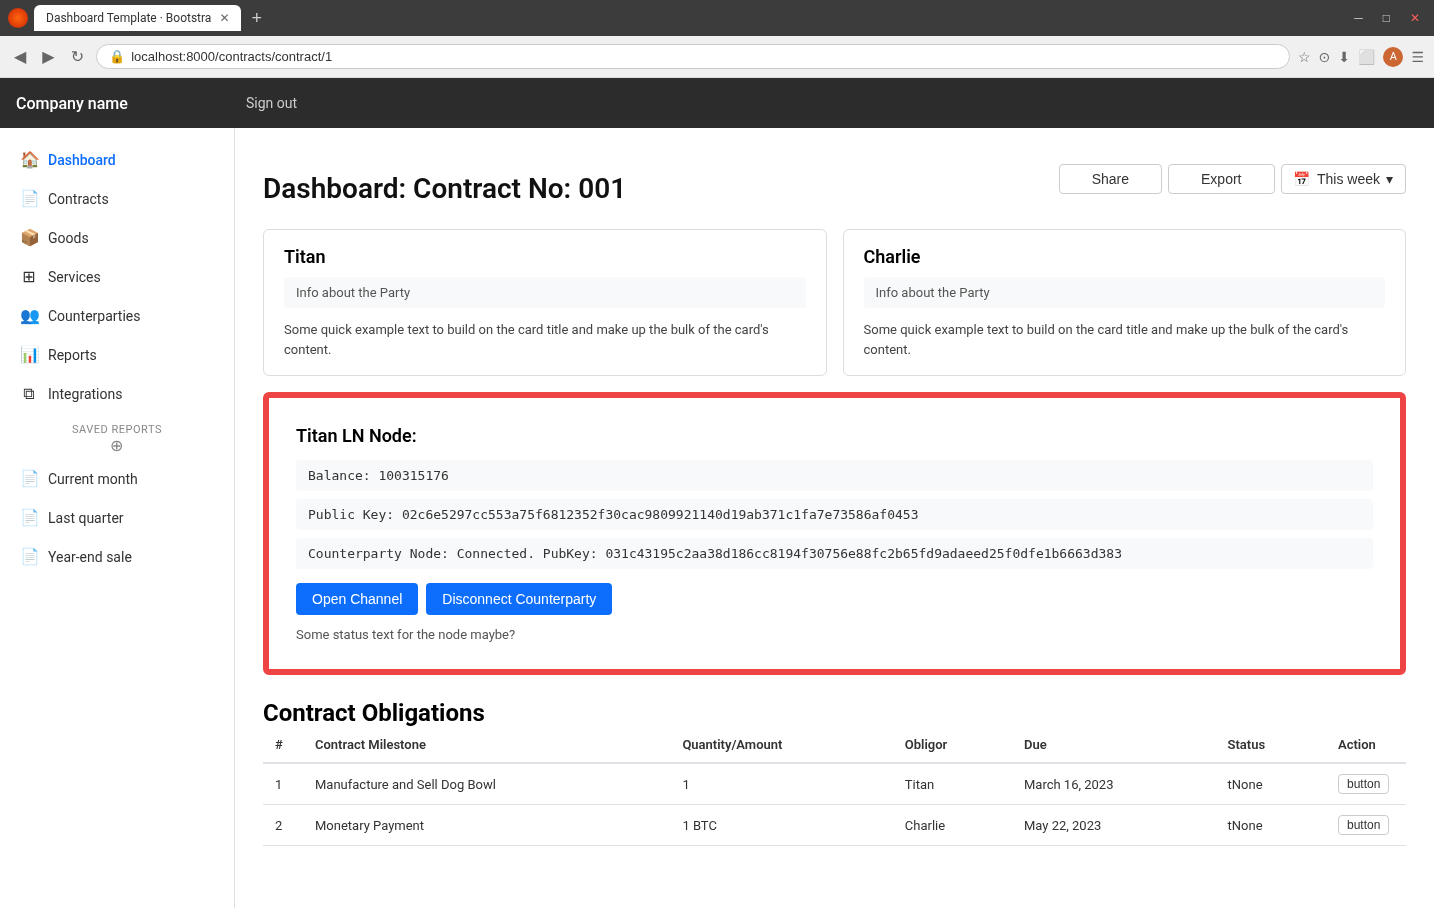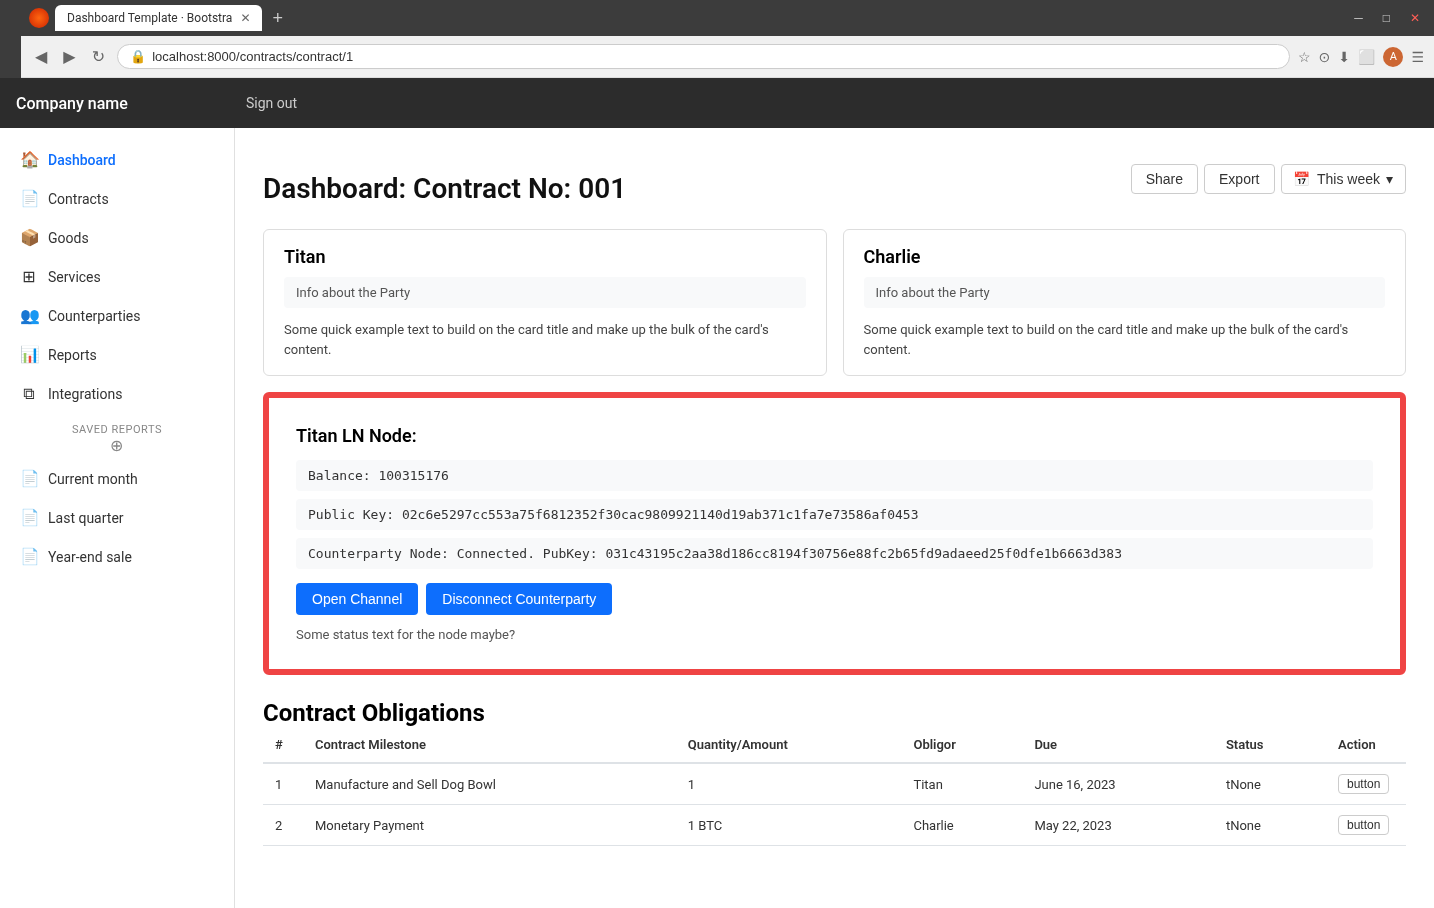--- a/index.html
+++ b/index.html
@@ -1,19 +1,19 @@
 <!DOCTYPE html>
 <html><head>
   <meta charset="utf-8">
   <style>
     * { box-sizing: border-box; margin: 0; padding: 0; }
     body { font-family: -apple-system, BlinkMacSystemFont, 'Segoe UI', Roboto, sans-serif; font-size: 14px; background: #fff; }
 
     
-    .browser-chrome { background: #3c3c3c; padding-left: 21px; }
+    .browser-chrome { background: #3c3c3c; }
     .browser-titlebar { display: flex; align-items: center; padding: 4px 8px; gap: 8px; height: 36px; }
     .browser-titlebar-left { display: flex; align-items: center; gap: 6px; }
     .firefox-icon { width: 20px; height: 20px; background: radial-gradient(circle, #ff6611, #cc2200); border-radius: 50%; flex-shrink: 0; }
     .tab-bar { display: flex; align-items: center; gap: 4px; }
     .tab { background: #fff; border-radius: 6px 6px 0 0; padding: 6px 12px; font-size: 12px; color: #333; display: flex; align-items: center; gap: 8px; min-width: 180px; }
     .tab-close { cursor: pointer; color: #666; font-size: 12px; }
     .tab-new { color: #ccc; background: none; border: none; cursor: pointer; font-size: 18px; padding: 2px 6px; }
     .browser-controls-right { margin-left: auto; display: flex; align-items: center; gap: 8px; }
     .win-btn { color: #ccc; font-size: 12px; cursor: pointer; padding: 2px 6px; }
     .win-btn.close { color: #ff5f57; }
@@ -41,21 +41,21 @@
     .sidebar-icon { font-size: 16px; width: 18px; text-align: center; }
     .sidebar-section-label { font-size: 11px; color: #888; text-transform: uppercase; padding: 10px 20px 4px; letter-spacing: 0.5px; display: flex; align-items: center; justify-content: space-between; flex-direction: column; }
     .sidebar-add-btn { cursor: pointer; color: #888; font-size: 16px; }
 
     
     .main-content { flex: 1; overflow-y: auto; padding: 24px 28px; background: #fff; }
 
     .page-header { display: flex; align-items: center; justify-content: space-between; margin-bottom: 24px; }
     .page-title { font-size: 28px; font-weight: 600; color: #111; margin-top: 20px; }
     .page-actions { display: flex; align-items: center; gap: 6px; }
-    .btn-outline { border: 1px solid #ccc; background: #fff; padding: 6px 14px; border-radius: 4px; cursor: pointer; font-size: 14px; color: #333; }
+    .btn-outline { border: 1px solid #ccc; background: #fff; padding: 6px 32px; border-radius: 4px; cursor: pointer; font-size: 14px; color: #333; }
     .btn-dropdown { border: 1px solid #ccc; background: #fff; padding: 6px 12px; border-radius: 4px; cursor: pointer; font-size: 14px; color: #333; display: flex; align-items: center; gap: 6px; }
 
     
     .cards-row { display: flex; gap: 16px; margin-bottom: 16px; }
     .card { border: 1px solid #ddd; border-radius: 6px; padding: 16px 20px; flex: 1; }
     .card-title { font-size: 18px; font-weight: 600; margin-bottom: 10px; }
     .card-info-box { background: #f8f9fa; border-radius: 4px; padding: 8px 12px; font-size: 13px; color: #555; margin-bottom: 12px; }
     .card-body-text { font-size: 13px; color: #444; line-height: 1.5; }
 
     
@@ -223,21 +223,21 @@
             <th>Status</th>
             <th class="th-action">Action</th>
           </tr>
         </thead>
         <tbody>
           <tr>
             <td>1</td>
             <td>Manufacture and Sell Dog Bowl</td>
             <td>1</td>
             <td>Titan</td>
-            <td>June 16, 2023</td>
+            <td>March 16, 2023</td>
             <td>tNone</td>
             <td><button class="btn-outline" style="padding:2px 8px;font-size:12px;">button</button></td>
           </tr>
           <tr>
             <td>2</td>
             <td>Monetary Payment</td>
             <td>1 BTC</td>
             <td>Charlie</td>
             <td>May 22, 2023</td>
             <td>tNone</td>

